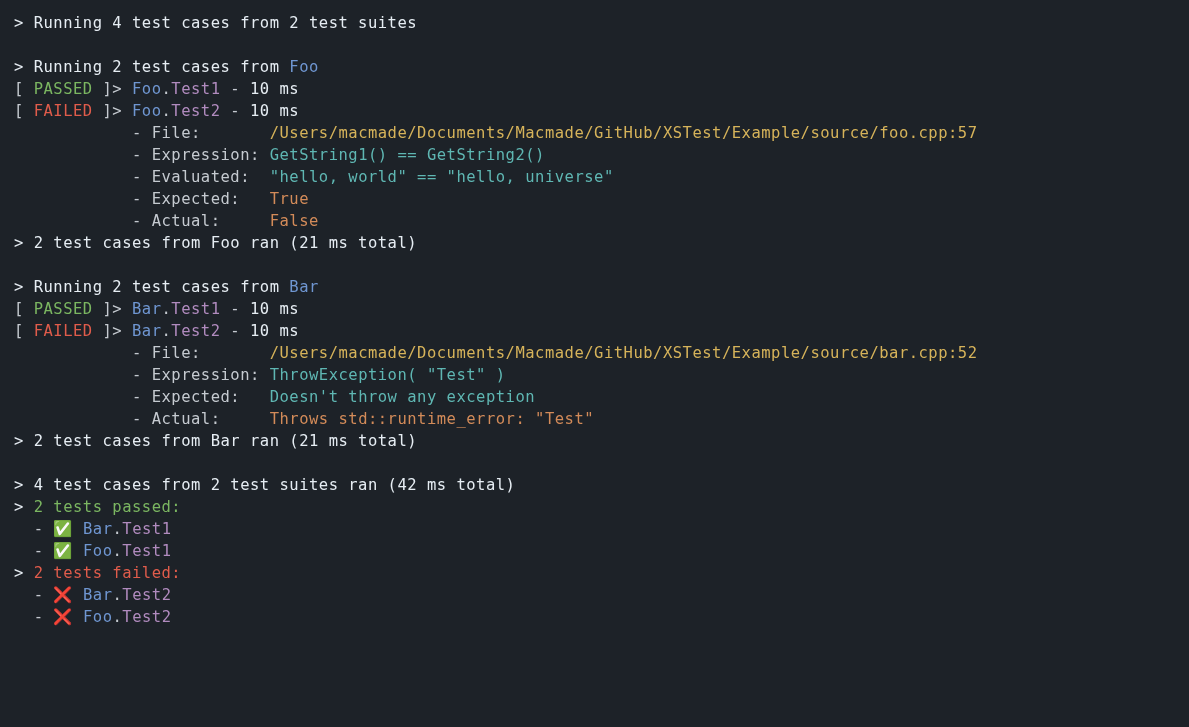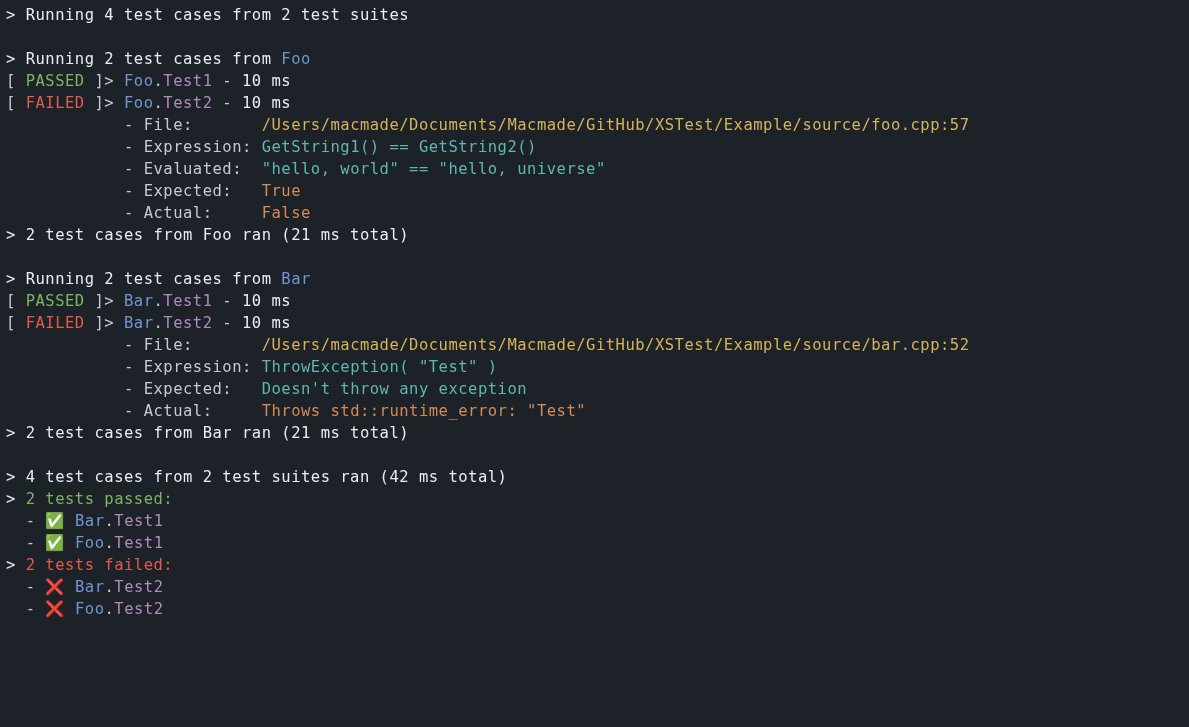--- a/index.html
+++ b/index.html
@@ -9,21 +9,21 @@
     height: 727px;
     background: #1d2228;
     font-family: "SF Mono", "Menlo", "Consolas", "Liberation Mono", monospace;
     font-size: 15.5px;
     line-height: 22px;
     letter-spacing: 0.5px;
     color: #c9d1d9;
     overflow: hidden;
   }
   pre {
-    margin: 0;
+    margin: 8px;
     padding: 4px 6px;
     white-space: pre;
   }
   .white    { color: #e6edf3; }
   .dim      { color: #c5cad0; }
   .green    { color: #7bb661; }     
   .red      { color: #e05c4b; }     
   .blue     { color: #6f96d1; }     
   .magenta  { color: #b18bbf; }     
   .yellow   { color: #d6b35a; }     

